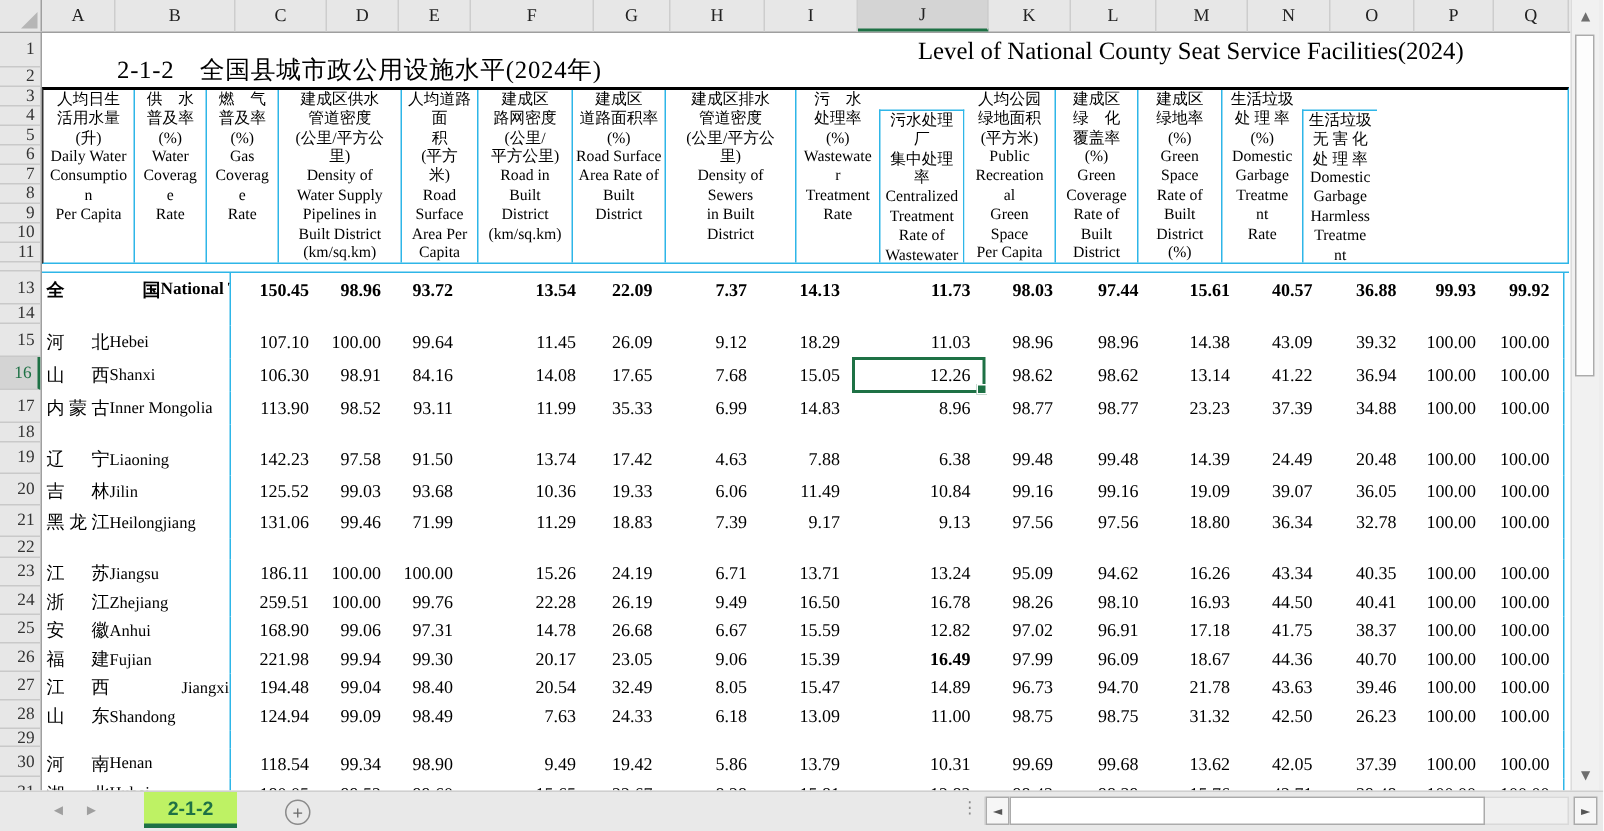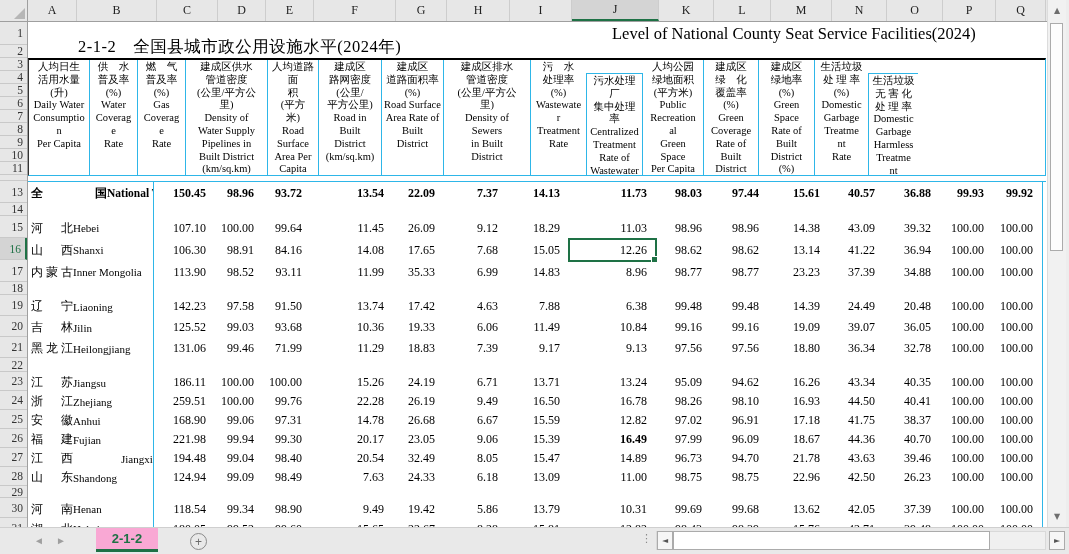--- a/index.html
+++ b/index.html
@@ -51,21 +51,21 @@
   
   .vscroll{position:absolute;left:1047px;top:0;width:19px;height:527px;background:#f1f1f1;border-left:1px solid #dcdcdc;box-sizing:border-box;}
   .varrow{position:absolute;left:2px;width:14px;height:16px;display:flex;align-items:center;justify-content:center;
           font-size:8px;color:#6e6e6e;font-family:"DejaVu Sans",sans-serif;}
   .vthumb{position:absolute;left:2px;top:23px;width:13px;height:228px;background:#fdfdfd;border:1px solid #ababab;box-sizing:border-box;}
   .rfill{position:absolute;left:1066px;top:0;width:3px;height:527px;background:#ededed;}
   
   .tabbar{position:absolute;left:0;top:527px;width:1069px;height:27px;background:#e9e9e9;border-top:1px solid #cfcfcf;box-sizing:border-box;
           font-family:"Liberation Sans","DejaVu Sans",sans-serif;}
   .tnav{position:absolute;top:7px;font-size:10px;color:#9f9f9f;}
-  .sheettab{position:absolute;left:96px;top:0;width:62px;height:24px;background:#f9a8d4;color:#1e7145;font-weight:bold;font-size:13px;
+  .sheettab{position:absolute;left:96px;top:0;width:62px;height:24px;background:#bef264;color:#1e7145;font-weight:bold;font-size:13px;
             display:flex;align-items:center;justify-content:center;border-bottom:3px solid #1e7145;box-sizing:border-box;}
   .addsheet{position:absolute;left:190px;top:5px;width:15px;height:15px;border:1px solid #8a8a8a;border-radius:50%;
             display:flex;align-items:center;justify-content:center;font-size:12px;color:#6a6a6a;line-height:1;}
   .splitter{position:absolute;left:641px;top:4px;font-size:11px;color:#8a8a8a;letter-spacing:0;}
   .hsb-btn{position:absolute;top:3px;width:16px;height:19px;background:#f6f6f6;border:1px solid #ababab;box-sizing:border-box;
            display:flex;align-items:center;justify-content:center;font-size:8px;color:#555;font-family:"DejaVu Sans",sans-serif;}
   .hsb-track{position:absolute;left:656px;top:3px;width:390px;height:19px;background:#f0f0f0;border:1px solid #d9d9d9;box-sizing:border-box;}
   .hsb-thumb{position:absolute;left:673px;top:3px;width:317px;height:19px;background:#fff;border:1px solid #ababab;box-sizing:border-box;}
 </style>
 </head>
@@ -546,21 +546,21 @@
         <div class="ncell" style="width: 61px;">124.94</div>
         <div class="ncell" style="width: 48px;">99.09</div>
         <div class="ncell" style="width: 48px;">98.49</div>
         <div class="ncell" style="width: 82px;">7.63</div>
         <div class="ncell" style="width: 51px;">24.33</div>
         <div class="ncell" style="width: 63px;">6.18</div>
         <div class="ncell" style="width: 62px;">13.09</div>
         <div class="ncell" style="width: 87px;">11.00</div>
         <div class="ncell" style="width: 55px;">98.75</div>
         <div class="ncell" style="width: 57px;">98.75</div>
-        <div class="ncell" style="width: 61px;">22.96</div>
+        <div class="ncell" style="width: 61px;">31.32</div>
         <div class="ncell" style="width: 55px;">42.50</div>
         <div class="ncell" style="width: 56px;">26.23</div>
         <div class="ncell" style="width: 53px;">100.00</div>
         <div class="ncell last" style="width: 50px;">100.00</div>
       </div>
       <div class="drow" style="height: 12px;">
         <div class="encell" style="width: 126px; padding-left: 3px;"></div>
         <div class="ncell last" style="width: 889px;"></div>
       </div>
       <div class="drow" style="height: 20px;">

